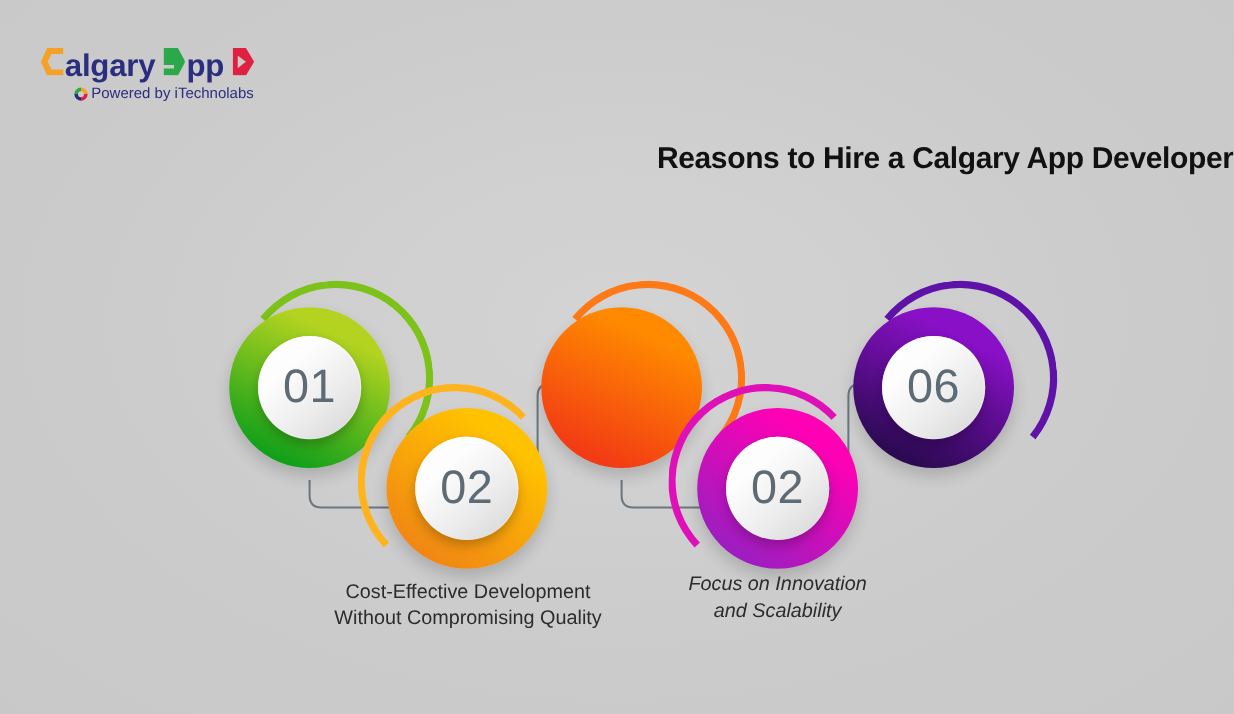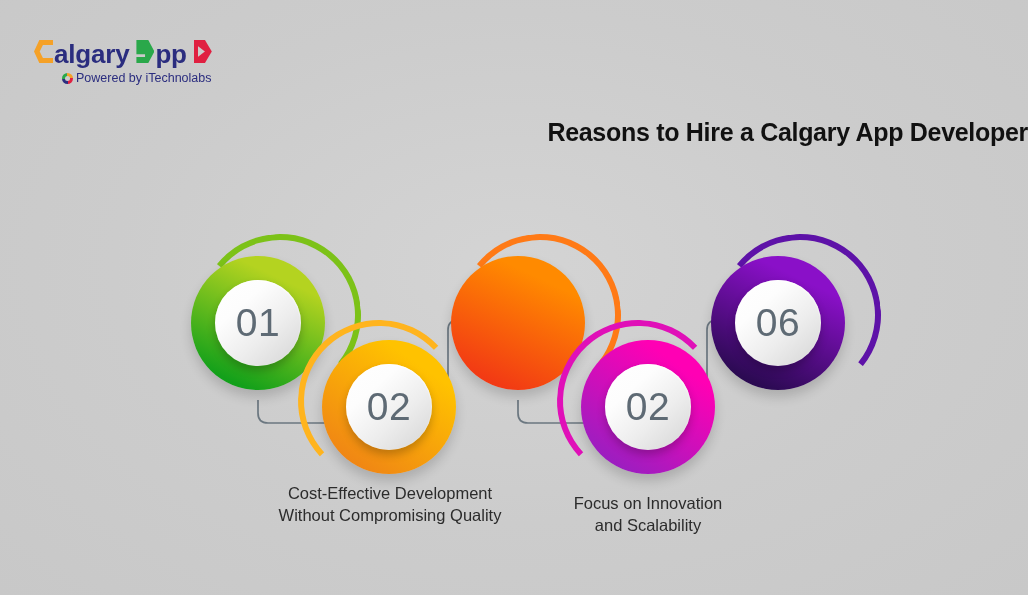--- a/index.html
+++ b/index.html
@@ -227,21 +227,21 @@
     <div class="ring-outer" id="ring-3" style="background: linear-gradient(205deg, rgb(255, 138, 0) 0%, rgb(255, 138, 0) 22%, rgb(242, 58, 20) 86%, rgb(242, 58, 20) 100%);"></div>
   </div>
 
   <div class="node" id="node-4" style="left:581px; top:340px;">
     <div class="arc" id="arc-4" style="width: 150px; height: 150px; left: -24px; top: -20px; border-color: rgb(224, 16, 184) transparent transparent rgb(224, 16, 184); transform: rotate(2deg);"></div>
     <div class="ring-outer" id="ring-4" style="background: linear-gradient(215deg, rgb(255, 0, 180) 0%, rgb(255, 0, 180) 22%, rgb(155, 30, 192) 86%, rgb(155, 30, 192) 100%);"></div>
     <div class="ring-inner">
       <span class="node-num">02</span>
     </div>
   </div>
-  <div class="label" style="left:534px; top:492px; width:228px;">Focus on Innovation
+  <div class="label" style="left:534px; top:476px; width:228px;font-style:italic;">Focus on Innovation
 and Scalability</div>
 
   <div class="node" id="node-5" style="left:711px; top:256px;">
     <div class="arc" id="arc-5" style="width: 150px; height: 150px; left: 8px; top: -22px; border-color: rgb(94, 18, 168) rgb(94, 18, 168) transparent transparent; transform: rotate(-6deg);"></div>
     <div class="ring-outer" id="ring-5" style="background: linear-gradient(205deg, rgb(138, 16, 200) 0%, rgb(138, 16, 200) 22%, rgb(43, 10, 82) 86%, rgb(43, 10, 82) 100%);"></div>
     <div class="ring-inner">
       <span class="node-num">06</span>
     </div>
   </div>
 

